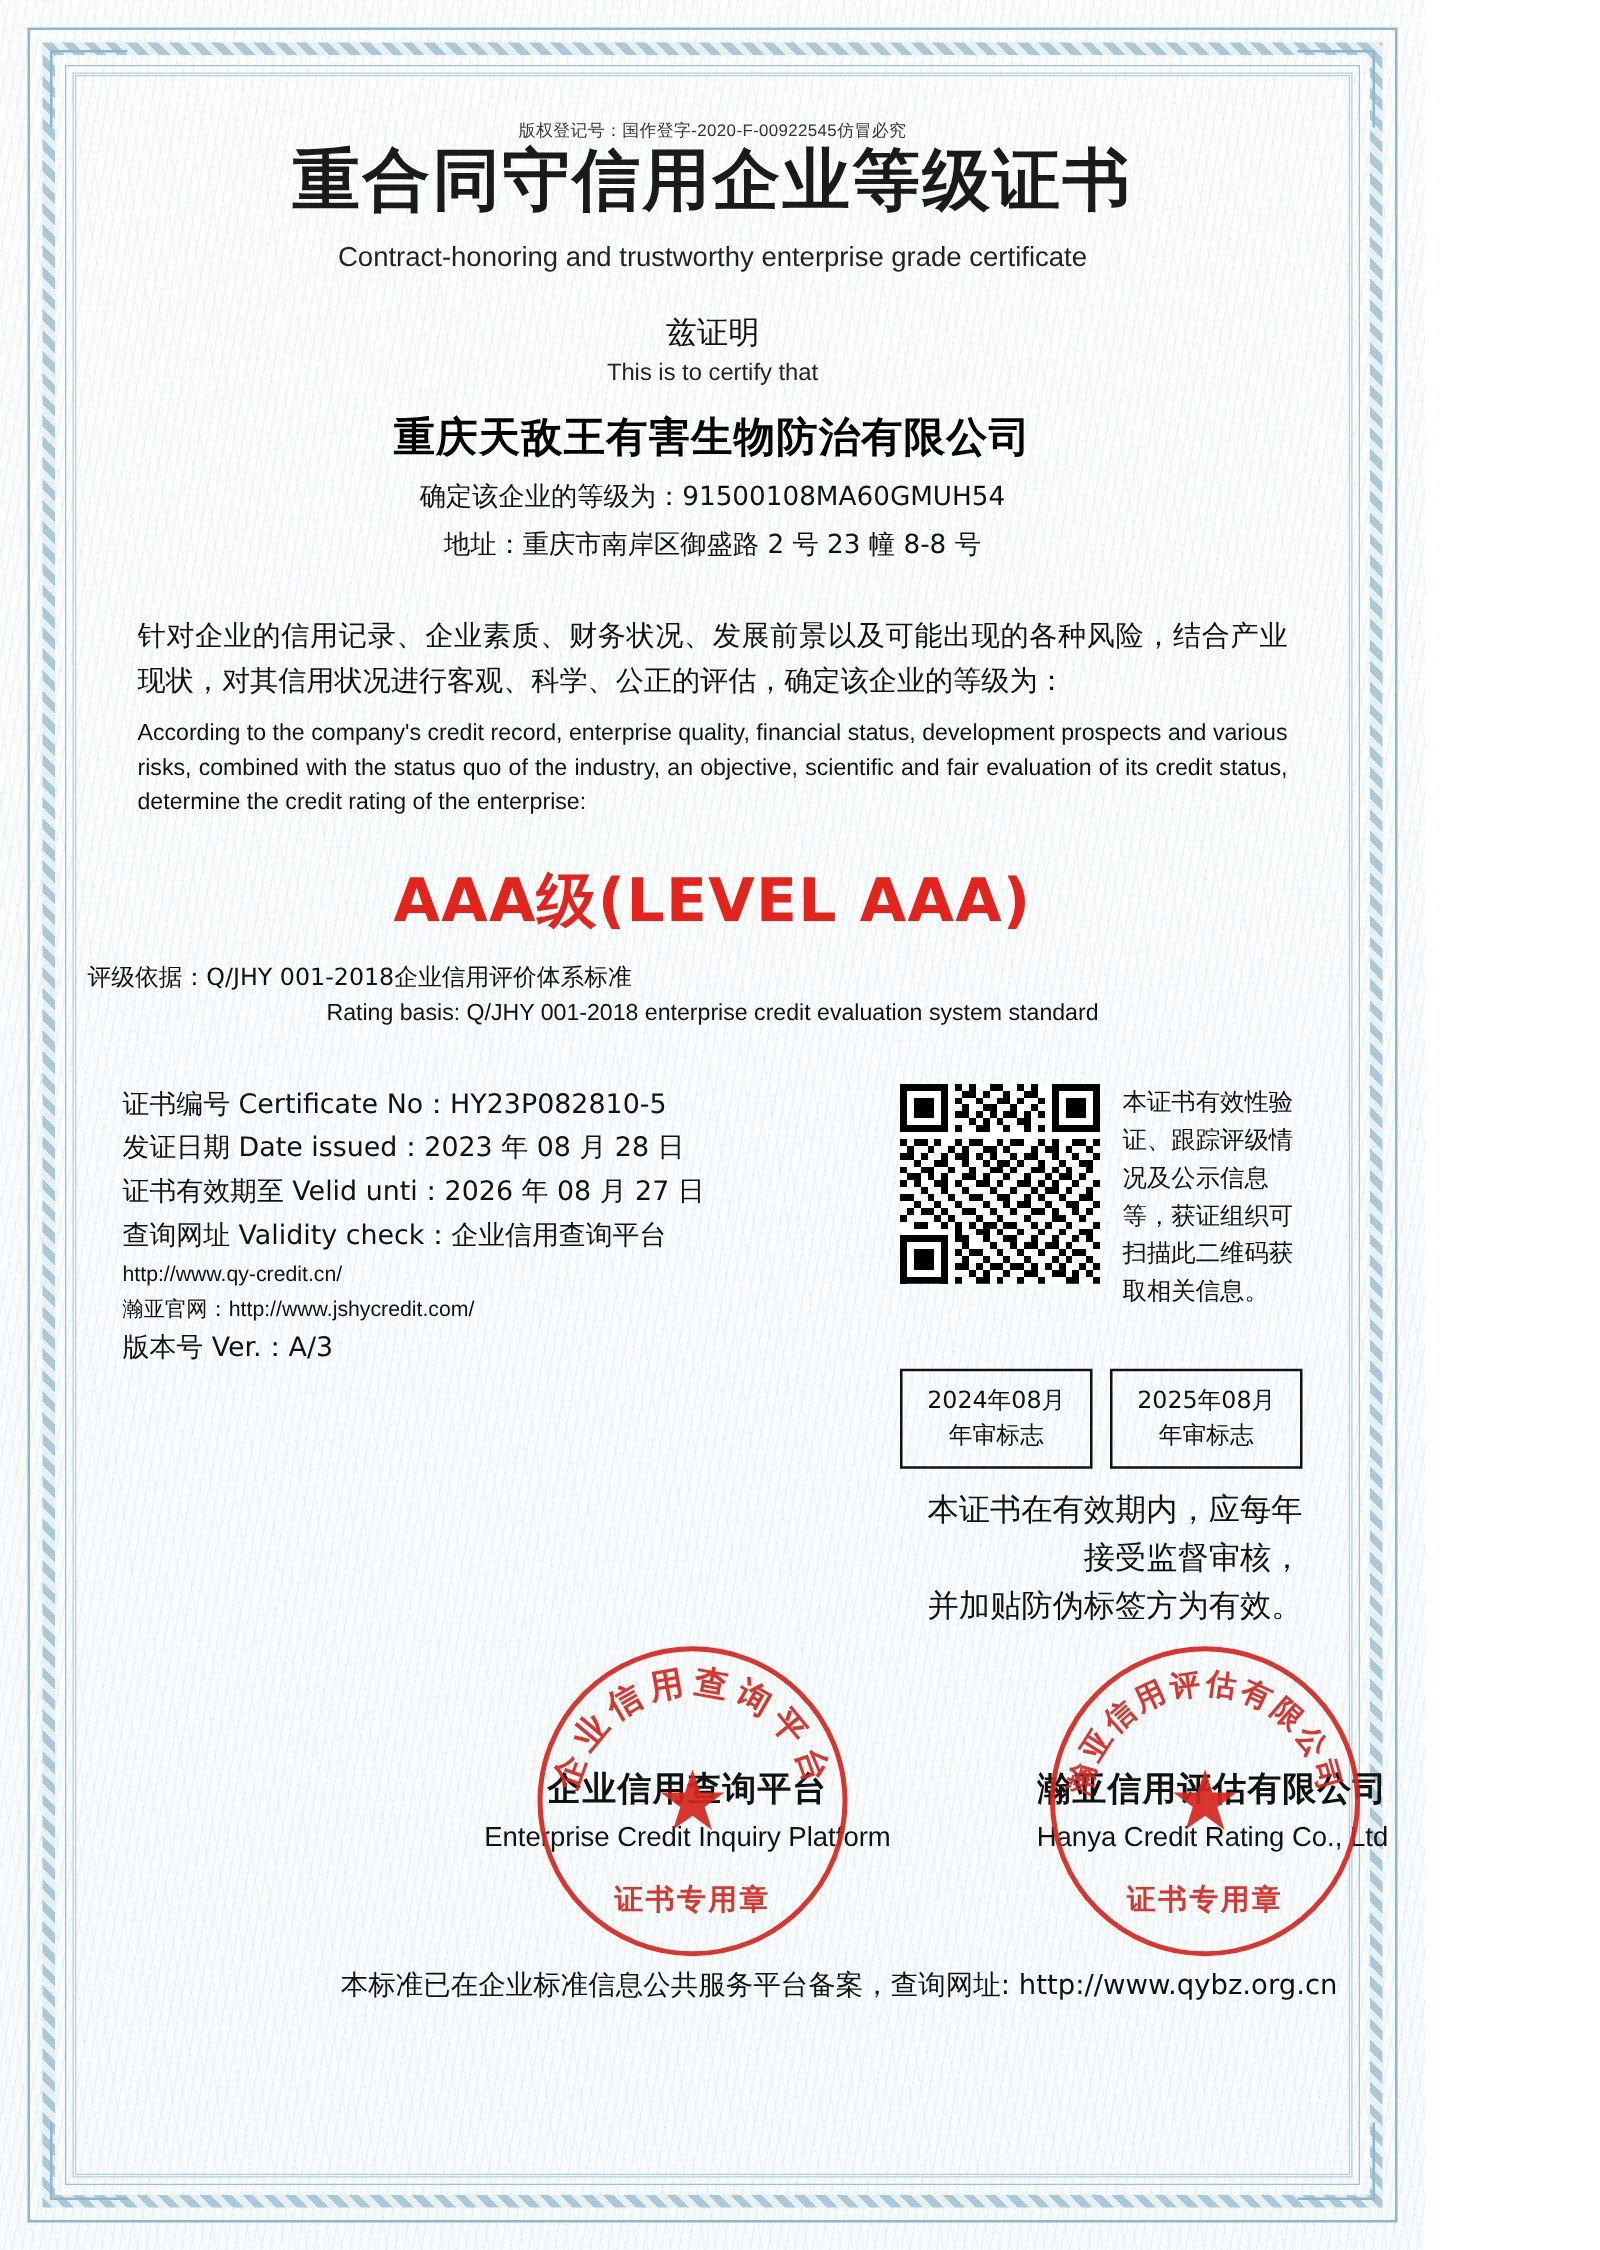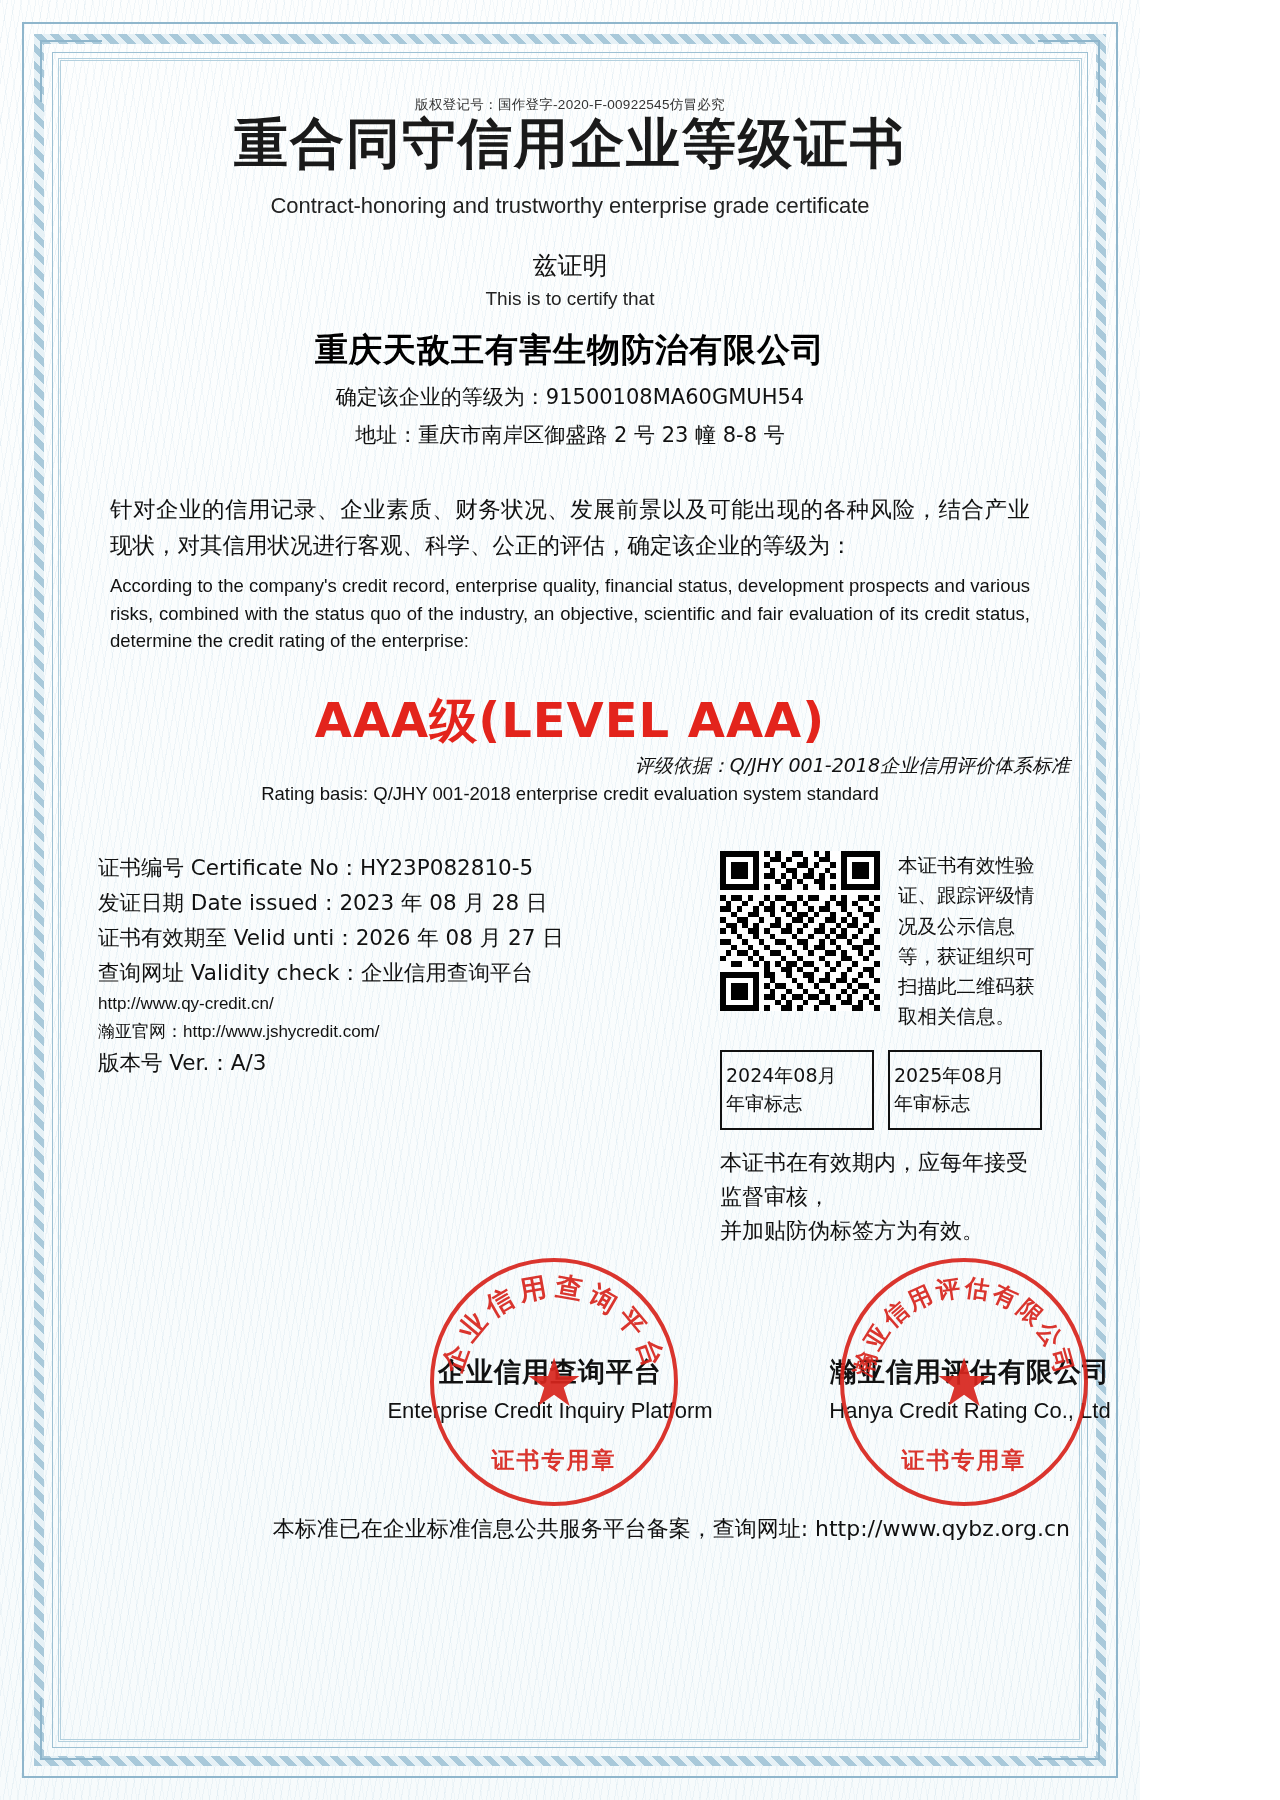--- a/index.html
+++ b/index.html
@@ -137,23 +137,22 @@
   .level{
     text-align:center;
     font-family:"DejaVu Sans", sans-serif;
     font-weight:bold;
     font-size:48px;
     color:#e3241c;
     margin-top:34px;
     letter-spacing:1px;
   }
   .basis-cn{
-    text-align:right;font-size:19px;color:#111;margin-top:0;
-    font-family:"DejaVu Sans", sans-serif;
-    font-style:italic;
+    text-align:left;font-size:19px;color:#111;margin-top:16px;
+    font-family:"DejaVu Sans", sans-serif;
   }
   .basis-en{
     text-align:center;font-size:18.5px;color:#111;margin-top:4px;
   }
 
   .lower{
     display:flex;margin-top:46px;padding:0 28px;
   }
   .lower-left{width:600px;}
   .lower-right{flex:1;padding-left:22px;}
@@ -174,28 +173,28 @@
   }
   .qr svg{display:block;}
   .qr-note{
     font-family:"DejaVu Sans", sans-serif;
     font-size:19.5px;color:#111;line-height:1.55;
   }
   .stamps-row{
     display:flex;gap:14px;margin-top:18px;
   }
   .year-box{
-    flex:1;border:2px solid #111;padding:10px 4px;
-    font-family:"DejaVu Sans", sans-serif;
-    font-size:19px;color:#111;line-height:1.45;
+    flex:1;border:2px solid #111;padding:10px 4px;text-align:center;
+    font-family:"DejaVu Sans", sans-serif;
+    font-size:19px;color:#111;line-height:1.45;margin-top:29px;
   }
   .audit-note{
-    margin-top:16px;
-    font-family:Liberation Sans, sans-serif;
-    font-size:22px;color:#111;line-height:1.55;
+    margin-top:16px;text-align:right;
+    font-family:Liberation Mono, monospace;
+    font-size:25px;color:#111;line-height:1.55;
   }
 
   .seals{
     position:relative;height:250px;margin-top:10px;
   }
   .seal{
     position:absolute;top:0;width:240px;height:240px;border-radius:50%;
     border:4px solid #d8251d;
     color:#d8251d;
     opacity:.92;

